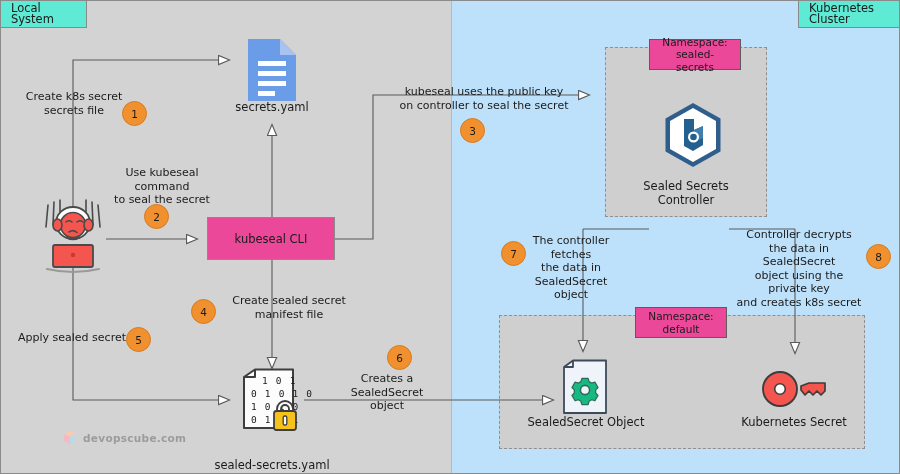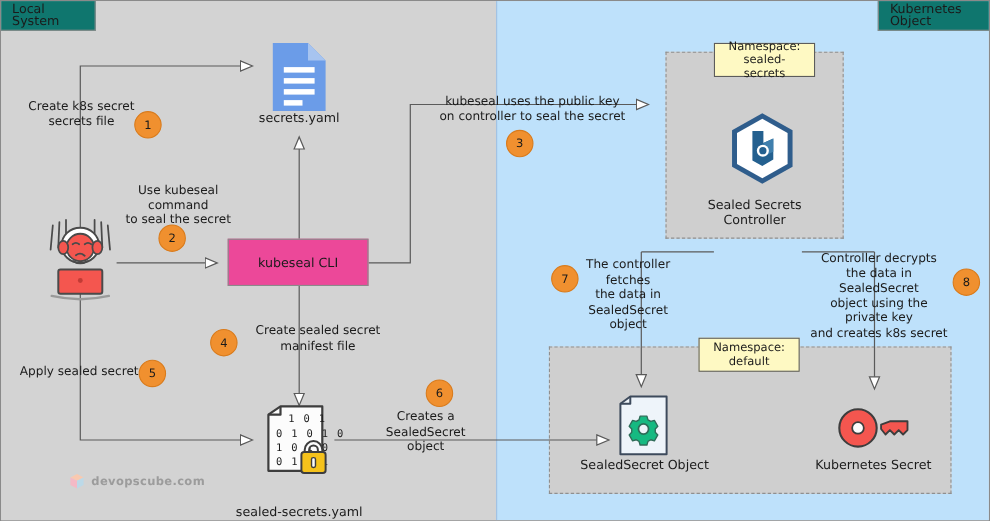--- a/index.html
+++ b/index.html
@@ -5,36 +5,36 @@
   html,body{margin:0;padding:0;background:#fff;}
   body{font-family:"DejaVu Sans",sans-serif;}
   #canvas{
     position:relative;width:900px;height:474px;overflow:hidden;
     border:1px solid #8a8a8a;box-sizing:border-box;background:#d3d3d3;
   }
   .zone{position:absolute;top:0;bottom:0;}
   #zone-local{left:0;width:450px;background:#d3d3d3;}
   #zone-cluster{left:450px;right:0;background:#bee1fb;border-left:1px solid #9fbfe0;}
   .zone-tag{
-    position:absolute;top:0;background:#0f766e;border:1px solid #8a8a8a;
+    position:absolute;top:0;background:#5eead4;border:1px solid #8a8a8a;
     color:#1b1b1b;font-size:11.5px;line-height:1;
     padding:8px 10px;box-sizing:border-box;height:27px;
     display:flex;align-items:center;justify-content:center;
     font-family:"DejaVu Sans",sans-serif;
   }
   #tag-local{left:0;width:86px;border-left:none;border-top:none;}
   #tag-cluster{right:0;width:101px;border-right:none;border-top:none;}
 
   .ns-box{
     position:absolute;background:#cfcfcf;border:1.3px dashed #8f8f8f;box-sizing:border-box;
   }
   #ns-sealed{left:604px;top:46px;width:162px;height:170px;}
   #ns-default{left:498px;top:314px;width:366px;height:134px;}
   .ns-label{
-    position:absolute;background:#fef9c3;border:1px solid #5c5c5c;
+    position:absolute;background:#ec4899;border:1px solid #5c5c5c;
     color:#1b1b1b;font-size:10.5px;line-height:12.5px;text-align:center;
     padding:4px 8px;box-sizing:border-box;
     display:flex;flex-direction:column;align-items:center;justify-content:center;
   }
   #ns-label-sealed{left:648px;top:38px;width:92px;height:31px;}
   #ns-label-default{left:634px;top:306px;width:92px;height:31px;}
 
   .node-label{
     position:absolute;color:#1b1b1b;font-size:11.5px;line-height:14px;
     text-align:center;white-space:pre-line;
@@ -65,21 +65,21 @@
 </style>
 </head>
 <body>
 
 <div id="canvas">
 
   <div class="zone" id="zone-local"></div>
   <div class="zone" id="zone-cluster"></div>
 
   <div class="zone-tag" id="tag-local">Local System</div>
-  <div class="zone-tag" id="tag-cluster">Kubernetes Object</div>
+  <div class="zone-tag" id="tag-cluster">Kubernetes Cluster</div>
 
   <div class="ns-box" id="ns-sealed"></div>
   <div class="ns-box" id="ns-default"></div>
   <div class="ns-label" id="ns-label-sealed">Namespace:
 sealed-secrets</div>
   <div class="ns-label" id="ns-label-default">Namespace:
 default</div>
 
   <svg id="arrows" viewBox="0 0 900 474">
     <defs>

